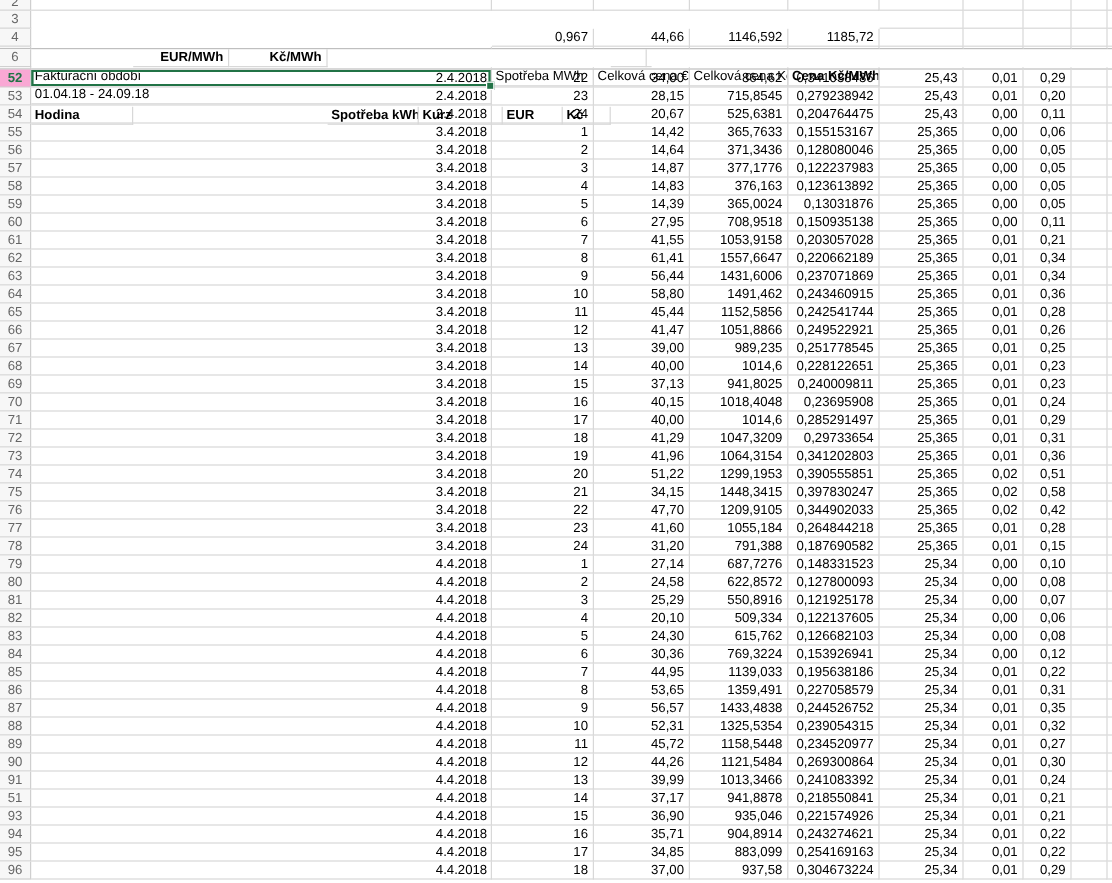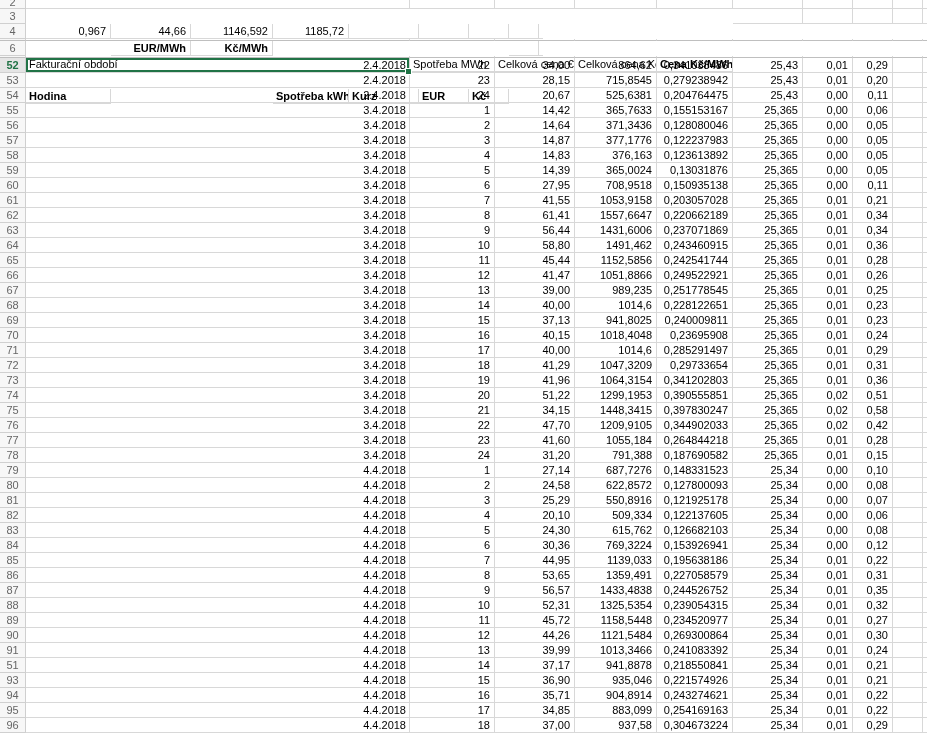--- a/index.html
+++ b/index.html
@@ -21,21 +21,21 @@
   .col-a{width:384px;}
   .col-b{width:85px;}
   .col-c{width:80px;}
   .col-d{width:82px;}
   .col-e{width:76px;}
   .col-f{width:70px;}
   .col-g{width:50px;}
   .col-h{width:40px;}
   .col-i{width:30px;}
   .col-j{width:4px;border-right:none;}
-  .sel-header{background:#e5e5e5;color:#217346;font-weight:bold;}
+  .sel-header{background:#f9a8d4;color:#217346;font-weight:bold;}
   .sel-cell{position:relative;overflow:visible;box-shadow:inset 0 0 0 2px #217346;z-index:2;}
   .sel-cell::after{content:"";position:absolute;right:-3px;bottom:-3px;width:5px;height:5px;
                    background:#217346;border:1px solid #ffffff;z-index:3;}
 </style>
 </head>
 <body>
 
 <div class="sheet">
 
   <div class="r r2">
@@ -61,20 +61,21 @@
     <div class="c col-e left bold">Cena Kč/MWh</div>
     <div class="c col-f"></div>
     <div class="c col-g"></div>
     <div class="c col-h"></div>
     <div class="c col-i"></div>
     <div class="c col-j"></div>
   </div>
 
   <div class="r">
     <div class="c col-rh rh">4</div>
+    <div class="c col-a left">01.04.18 - 24.09.18</div>
     <div class="c col-b num">0,967</div>
     <div class="c col-c num">44,66</div>
     <div class="c col-d num">1146,592</div>
     <div class="c col-e num">1185,72</div>
     <div class="c col-f"></div>
     <div class="c col-g"></div>
     <div class="c col-h"></div>
     <div class="c col-i"></div>
     <div class="c col-j"></div>
   </div>

